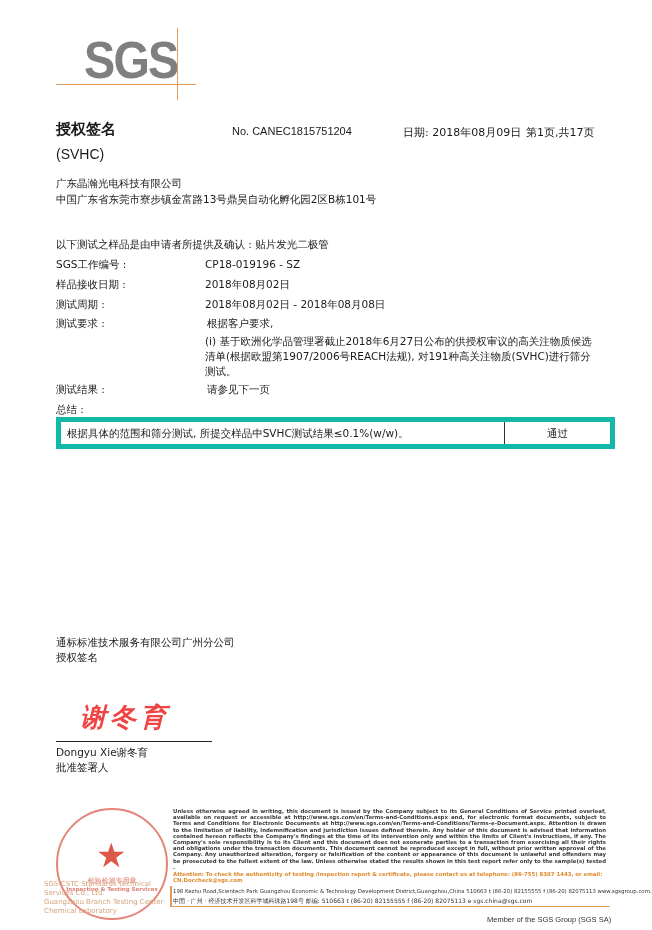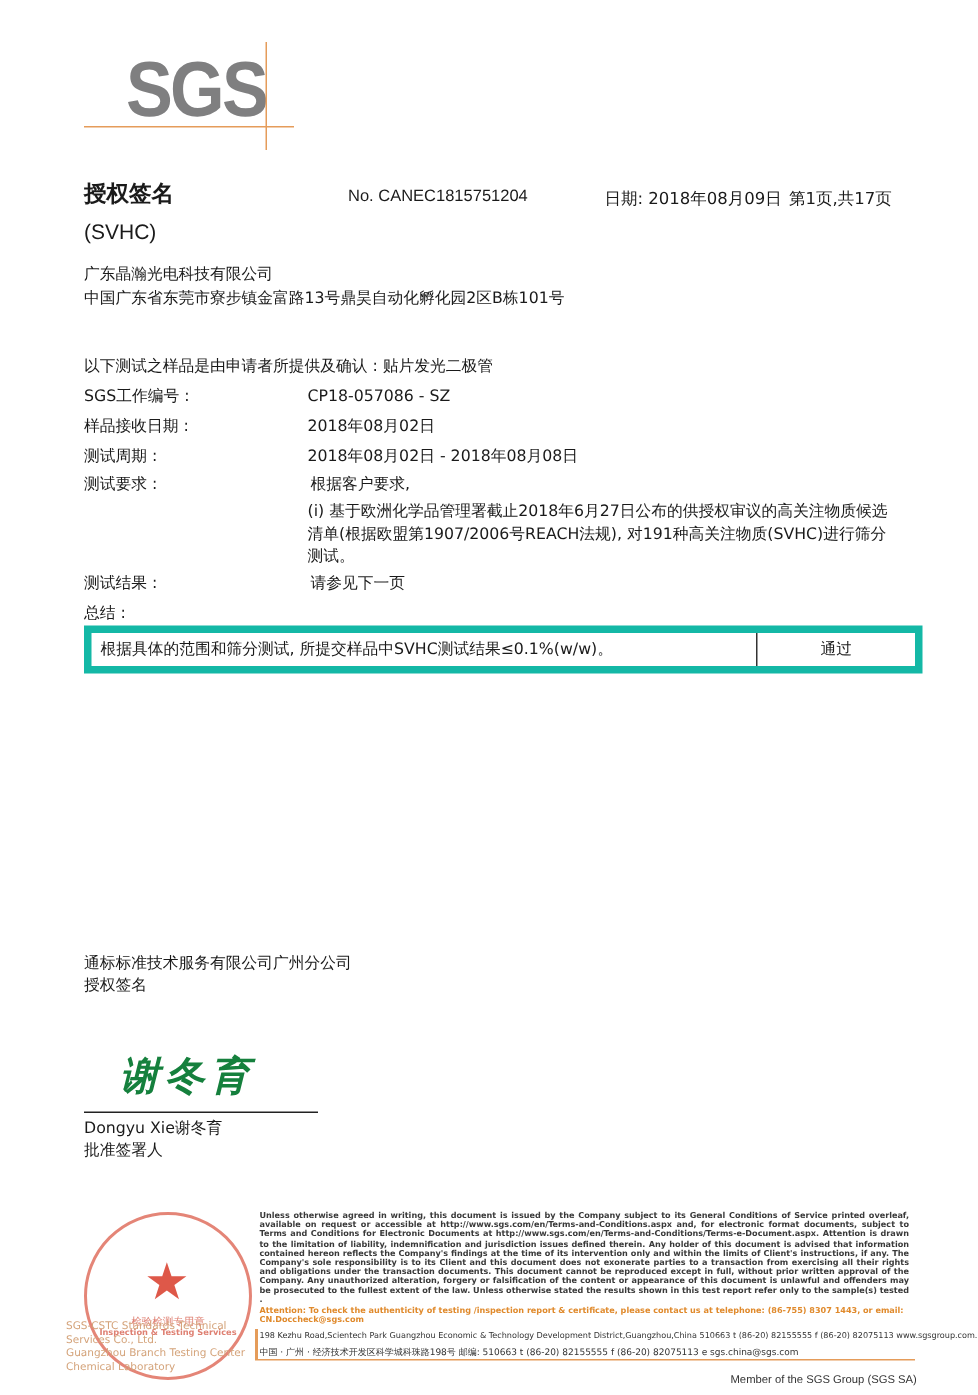--- a/index.html
+++ b/index.html
@@ -49,21 +49,21 @@
 <div class="abs reportno">No. CANEC1815751204</div>
 <div class="abs date">日期: 2018年08月09日</div>
 <div class="abs page">第1页,共17页</div>
 
 <div class="abs t11" style="left:56px;top:175px;">广东晶瀚光电科技有限公司</div>
 <div class="abs t11" style="left:56px;top:191px;">中国广东省东莞市寮步镇金富路13号鼎昊自动化孵化园2区B栋101号</div>
 
 <div class="abs t11" style="left:56px;top:236px;">以下测试之样品是由申请者所提供及确认 : 贴片发光二极管</div>
 
 <div class="abs t11 row-label" style="top:256px;">SGS工作编号 :</div>
-<div class="abs t11 row-val" style="top:256px;">CP18-057086 - SZ</div>
+<div class="abs t11 row-val" style="top:256px;">CP18-019196 - SZ</div>
 <div class="abs t11 row-label" style="top:276px;">样品接收日期 :</div>
 <div class="abs t11 row-val" style="top:276px;">2018年08月02日</div>
 <div class="abs t11 row-label" style="top:296px;">测试周期 :</div>
 <div class="abs t11 row-val" style="top:296px;">2018年08月02日 - 2018年08月08日</div>
 <div class="abs t11 row-label" style="top:315px;">测试要求 :</div>
 <div class="abs t11 row-val" style="top:315px;left:207px;">根据客户要求,</div>
 
 <div class="abs t11" style="left:205px;top:333px;">(i) 基于欧洲化学品管理署截止2018年6月27日公布的供授权审议的高关注物质候选</div>
 <div class="abs t11" style="left:205px;top:348px;">清单(根据欧盟第1907/2006号REACH法规), 对191种高关注物质(SVHC)进行筛分</div>
 <div class="abs t11" style="left:205px;top:363px;">测试。</div>
@@ -73,21 +73,21 @@
 
 <div class="abs t11" style="left:56px;top:401px;">总结 :</div>
 <div class="abs table">
   <div class="c1">根据具体的范围和筛分测试, 所提交样品中SVHC测试结果≤0.1%(w/w)。</div>
   <div class="c2">通过</div>
 </div>
 
 <div class="abs t11" style="left:56px;top:634px;">通标标准技术服务有限公司广州分公司</div>
 <div class="abs t11" style="left:56px;top:649px;">授权签名</div>
 
-<div class="abs" style="left:80px;top:700px;font-size:26px;font-family:'DejaVu Serif',serif;font-weight:bold;font-style:italic;letter-spacing:4px;color:#15803d;">谢冬育</div>
+<div class="abs" style="left:80px;top:700px;font-size:26px;font-family:'DejaVu Serif',serif;font-weight:bold;font-style:italic;letter-spacing:4px;color:#ef4444;">谢冬育</div>
 <div class="abs sigline"></div>
 <div class="abs t11" style="left:56px;top:744px;">Dongyu Xie谢冬育</div>
 <div class="abs t11" style="left:56px;top:759px;">批准签署人</div>
 
 <div class="abs seal">
   <div class="star">★</div>
   <div class="cn">检验检测专用章</div>
   <div class="en">Inspection &amp; Testing Services</div>
 </div>
 <div class="abs sealtext">

